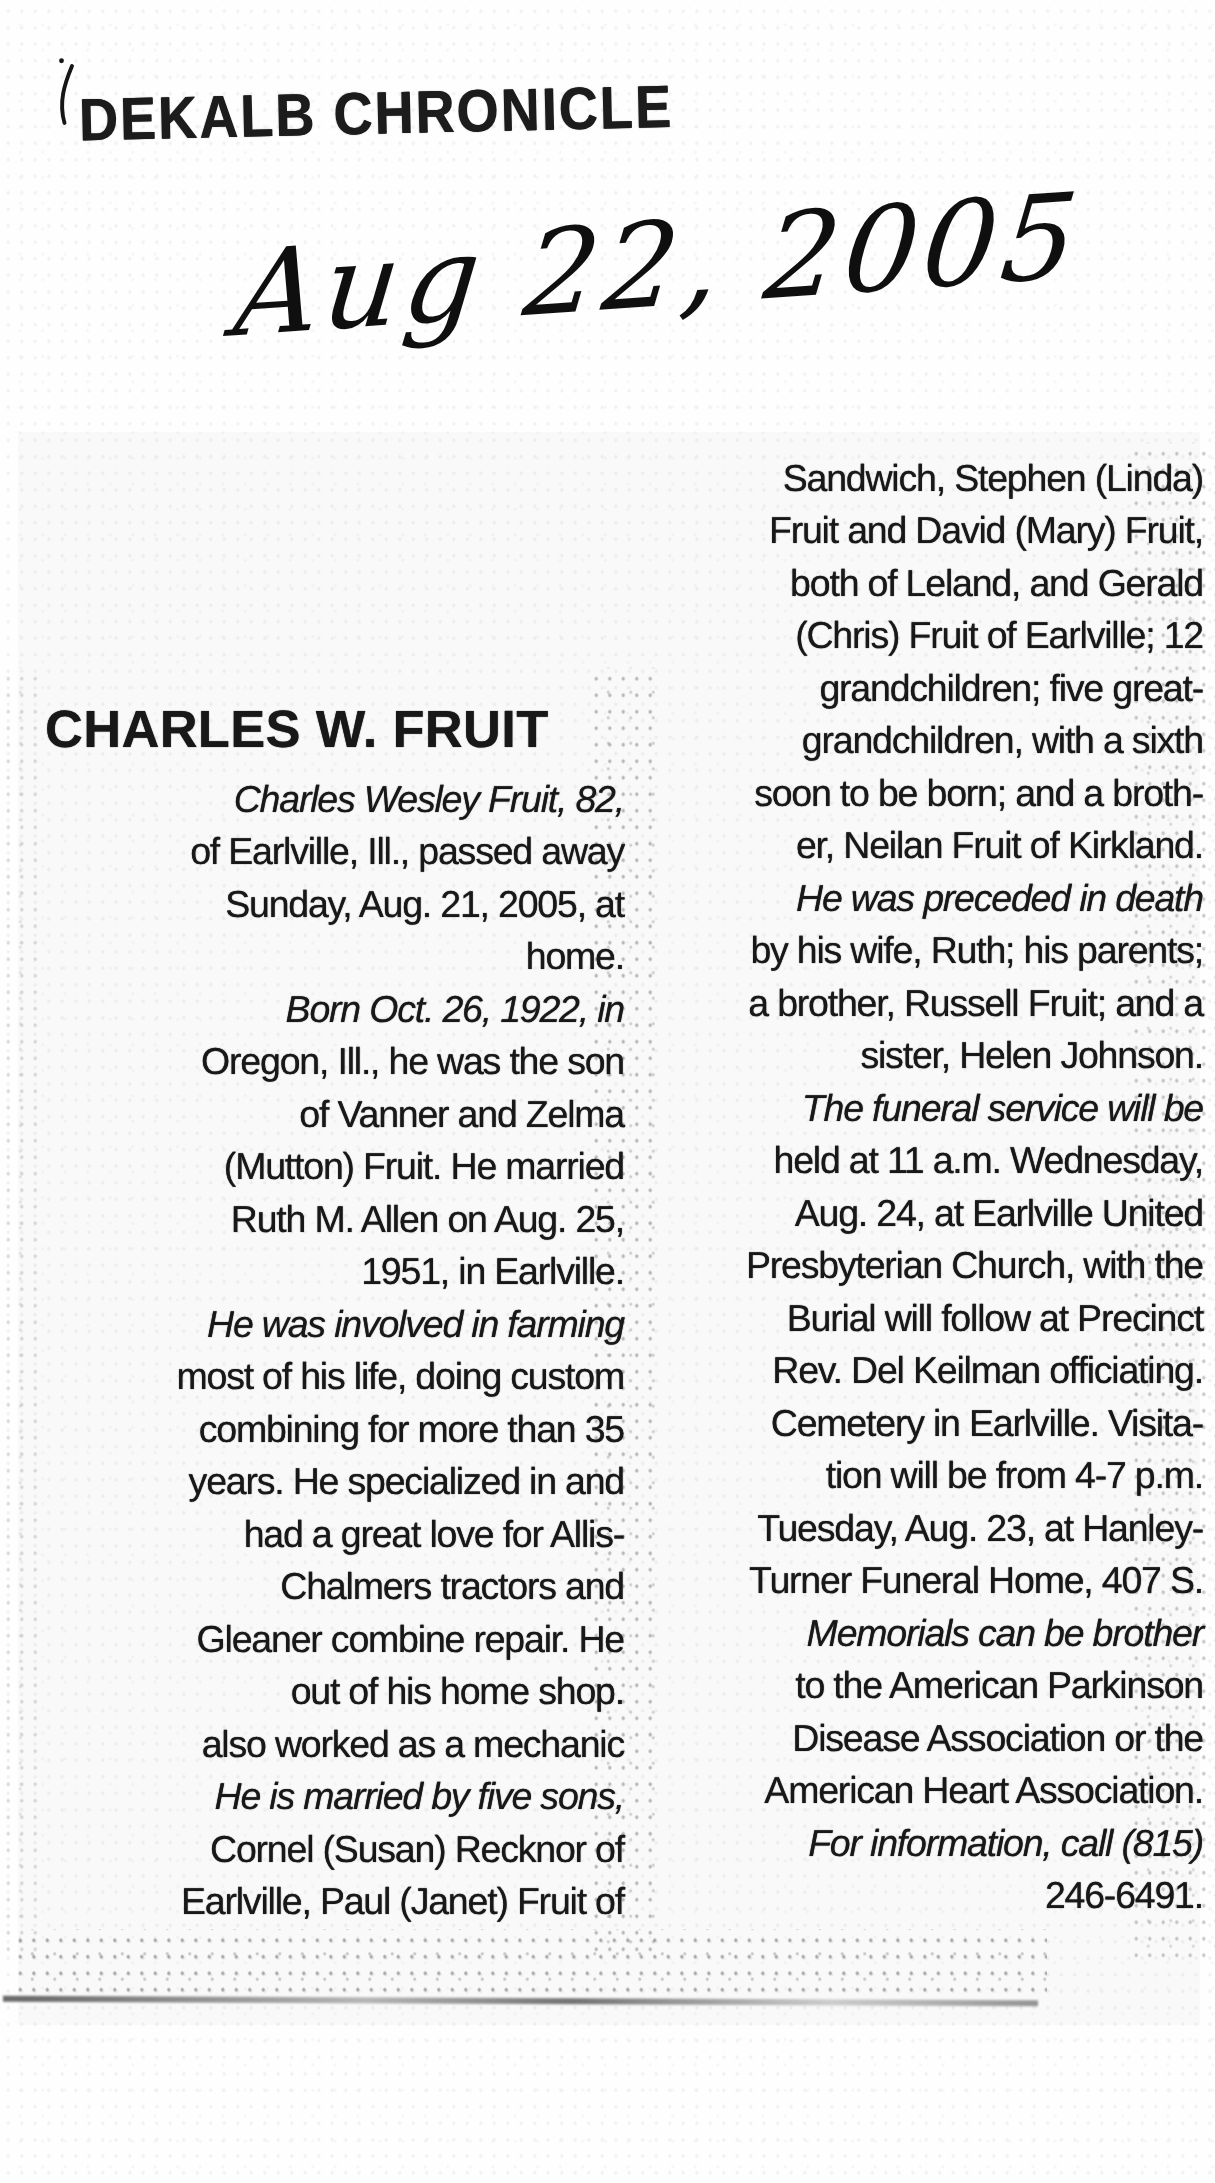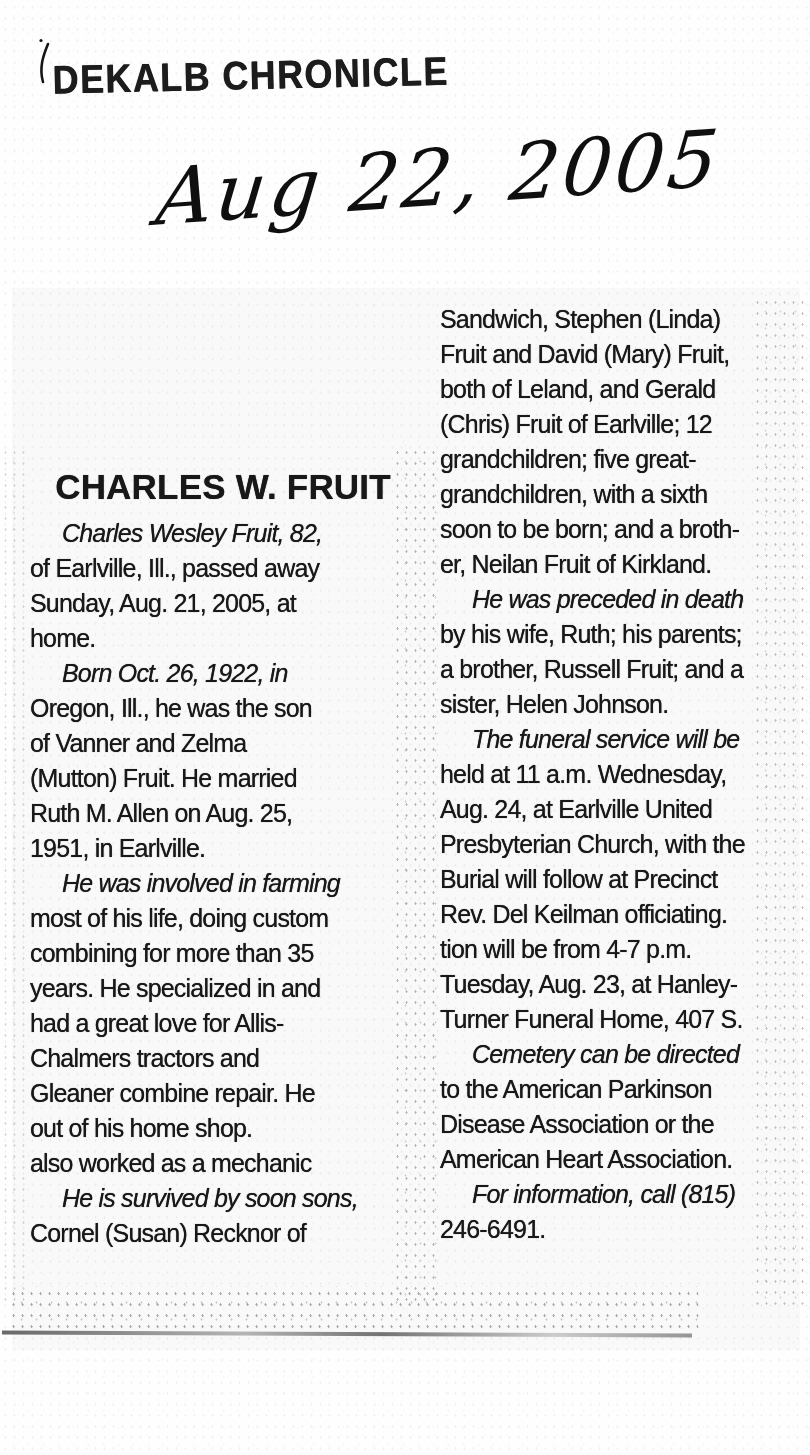--- a/index.html
+++ b/index.html
@@ -58,26 +58,26 @@
   }
 
   .column {
     position:absolute; z-index:2; color:#181818;
     font-size:25px; line-height:35px; letter-spacing:-0.8px;
     text-shadow:0 0 0.7px rgba(15,15,15,0.9);
   }
   #col-left  { left:30px;  top:462px; width:386px; }
   #col-right { left:440px; top:302px; width:362px; }
 
-  .column .line { white-space:nowrap; }
+  .column .line { white-space:nowrap;text-align:right; }
   .line.indent { padding-left:32px;font-style:italic; }
 
   .headline .line {
     font-size:35px; font-weight:bold; line-height:50px;
-    letter-spacing:0.2px; text-align:center; padding:0 0 4px 0;
+    letter-spacing:0.2px; text-align:left; padding:0 0 4px 0;
   }
 </style>
 </head>
 <body>
 
 <div class="page">
 
   <div class="clipping-tone"></div>
 
   <div class="speckle texture-full"></div>
@@ -118,22 +118,23 @@
         <div class="line">most of his life, doing custom</div>
         <div class="line">combining for more than 35</div>
         <div class="line">years. He specialized in and</div>
         <div class="line">had a great love for Allis-</div>
         <div class="line">Chalmers tractors and</div>
         <div class="line">Gleaner combine repair. He</div>
         <div class="line">out of his home shop.</div>
         <div class="line">also worked as a mechanic</div>
       </div>
       <div>
-        <div class="line indent">He is survived by soon sons,</div>
+        <div class="line indent">He is married by five sons,</div>
         <div class="line">Cornel (Susan) Recknor of</div>
+        <div class="line">Earlville, Paul (Janet) Fruit of</div>
       </div>
     </div>
 
   <div class="column" id="col-right">
       <div>
         <div class="line">Sandwich, Stephen (Linda)</div>
         <div class="line">Fruit and David (Mary) Fruit,</div>
         <div class="line">both of Leland, and Gerald</div>
         <div class="line">(Chris) Fruit of Earlville; 12</div>
         <div class="line">grandchildren; five great-</div>
@@ -147,26 +148,27 @@
         <div class="line">a brother, Russell Fruit; and a</div>
         <div class="line">sister, Helen Johnson.</div>
       </div>
       <div>
         <div class="line indent">The funeral service will be</div>
         <div class="line">held at 11 a.m. Wednesday,</div>
         <div class="line">Aug. 24, at Earlville United</div>
         <div class="line">Presbyterian Church, with the</div>
         <div class="line">Burial will follow at Precinct</div>
         <div class="line">Rev. Del Keilman officiating.</div>
+        <div class="line">Cemetery in Earlville. Visita-</div>
         <div class="line">tion will be from 4-7 p.m.</div>
         <div class="line">Tuesday, Aug. 23, at Hanley-</div>
         <div class="line">Turner Funeral Home, 407 S.</div>
       </div>
       <div>
-        <div class="line indent">Cemetery can be directed</div>
+        <div class="line indent">Memorials can be brother</div>
         <div class="line">to the American Parkinson</div>
         <div class="line">Disease Association or the</div>
         <div class="line">American Heart Association.</div>
       </div>
       <div>
         <div class="line indent">For information, call (815)</div>
         <div class="line">246-6491.</div>
       </div>
     </div>
 

